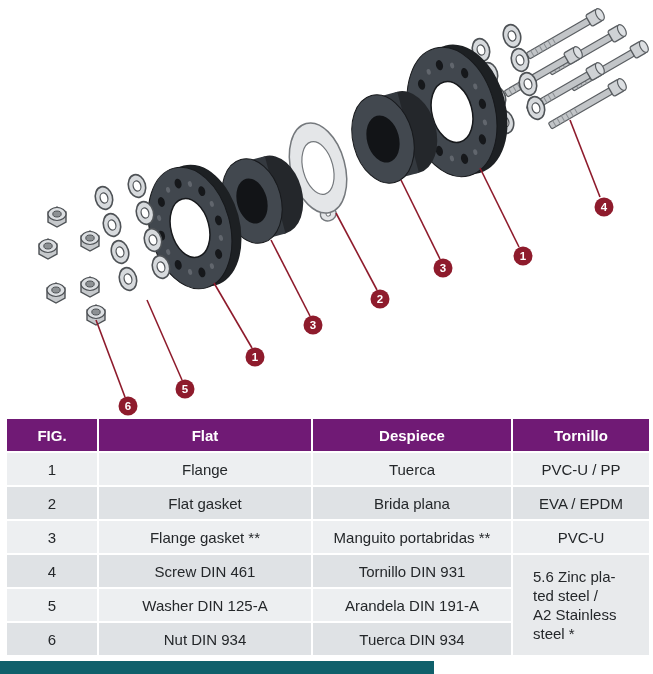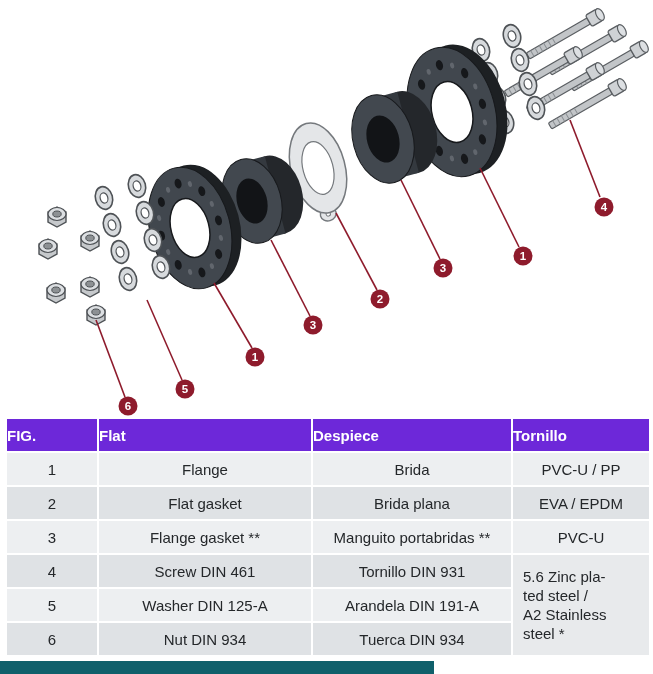--- a/index.html
+++ b/index.html
@@ -6,25 +6,25 @@
   html,body { background:#ffffff; }
   body { width:653px; height:674px; font-family:"Liberation Sans", sans-serif; }
   .page { position:relative; width:653px; height:674px; background:#fff; overflow:hidden; }
   .diagram { position:absolute; top:0; left:0; }
 
   .callout-lines line { stroke:#8e1b2c; stroke-width:1.6; }
   .callout circle { fill:#8e1b2c; }
   .callout text { fill:#ffffff; font-size:11.5px; font-weight:bold; text-anchor:middle; font-family:"Liberation Sans",sans-serif; }
 
   table.parts-table { position:absolute; top:417px; left:5px; border-collapse:separate; border-spacing:2px; table-layout:fixed; }
-  .parts-table th { background:#6d28d9; color:#ffffff; font-size:15px; font-weight:bold; height:32px; text-align:left; }
+  .parts-table th { background:#701a75; color:#ffffff; font-size:15px; font-weight:bold; height:32px; text-align:center; }
   .parts-table td { font-size:15px; color:#24272a; text-align:center; height:32px; vertical-align:middle; }
   tr.odd td  { background:#edeff1; }
   tr.even td { background:#dfe2e5; }
-  .parts-table td.merged { background:#e8eaec; text-align:left; padding-left:10px; white-space:pre-line; line-height:19px;margin-top:45px; }
+  .parts-table td.merged { background:#e8eaec; text-align:left; padding-left:20px; white-space:pre-line; line-height:19px;margin-top:45px; }
   .accent-bar { position:absolute; left:0; bottom:0; width:434px; height:13px; background:#10606b; }
 </style>
 </head>
 <body>
 
 <div class="page">
 
   <svg class="diagram" width="653" height="417" viewBox="0 0 653 417">
     <defs>
       <g id="washer">
@@ -206,21 +206,21 @@
         <th>FIG.</th>
         <th>Flat</th>
         <th>Despiece</th>
         <th>Tornillo</th>
       </tr>
     </thead>
     <tbody>
       <tr class="odd">
         <td>1</td>
         <td>Flange</td>
-        <td>Brida</td>
+        <td>Tuerca</td>
         <td>PVC-U / PP</td>
       </tr>
       <tr class="even">
         <td>2</td>
         <td>Flat gasket</td>
         <td>Brida plana</td>
         <td>EVA / EPDM</td>
       </tr>
       <tr class="odd">
         <td>3</td>

